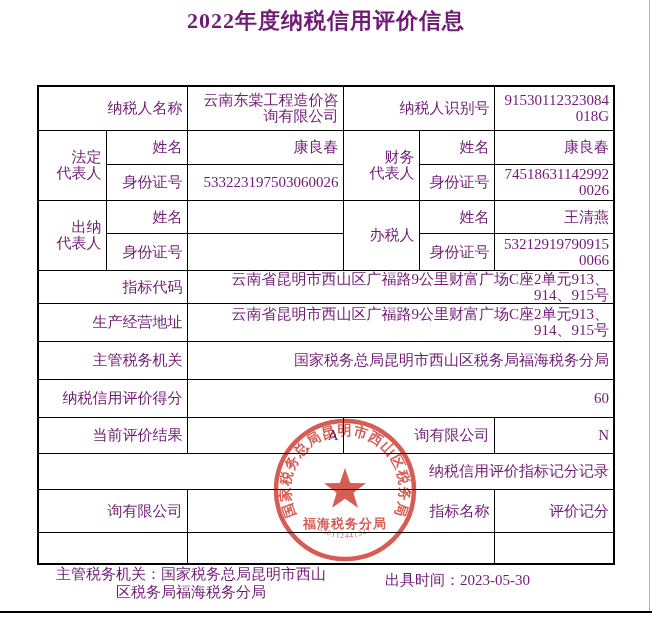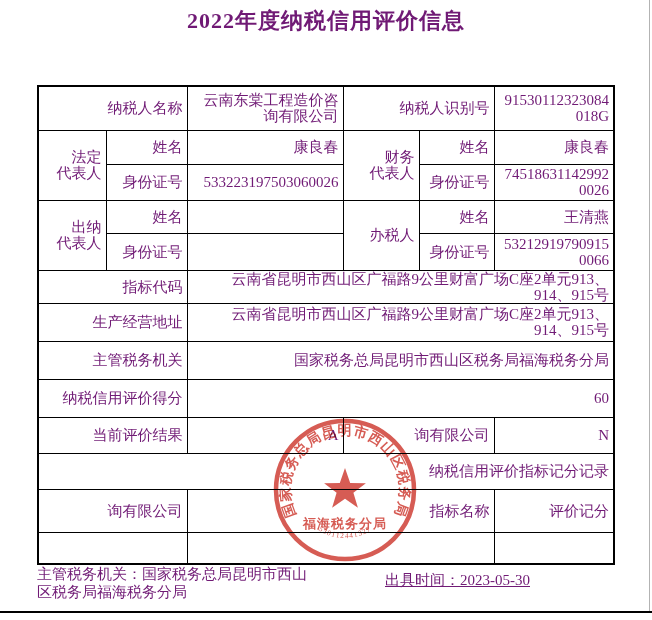--- a/index.html
+++ b/index.html
@@ -5,23 +5,23 @@
   html,body{margin:0;padding:0;background:#fff;}
   .page{position:relative;width:652px;height:620px;background:#ffffff;overflow:hidden;
         font-family:"Liberation Serif","DejaVu Serif",serif;color:#701a75;}
   .doc-title{position:absolute;top:6px;left:0;width:652px;text-align:center;
              font-size:22px;font-weight:700;letter-spacing:1px;}
   table.main{position:absolute;top:85px;left:37px;border-collapse:collapse;table-layout:fixed;
              width:576px;border:2px solid #000;}
   table.main td{border:1px solid #000;text-align:right;vertical-align:middle;
                 font-size:15px;line-height:16px;white-space:pre-line;padding:0 4px;overflow:hidden;}
   .section-title{font-size:15px;}
-  .footer-left{position:absolute;left:37px;top:565px;width:308px;
+  .footer-left{position:absolute;left:37px;top:565px;width:308px;text-align:center;
                font-size:15px;line-height:18px;white-space:pre-line;}
-  .footer-right{position:absolute;left:385px;top:571px;font-size:15px;text-decoration:underline;}
+  .footer-right{position:absolute;left:385px;top:571px;font-size:15px;}
   .bottom-rule{position:absolute;left:0;top:611px;width:652px;height:2px;background:#000;}
   .right-edge{position:absolute;left:649px;top:0;width:1px;height:611px;background:#b3b3b3;}
   .stamp{position:absolute;left:269px;top:416px;width:152px;height:152px;
          mix-blend-mode:multiply;opacity:.85;pointer-events:none;}
 </style>
 </head>
 <body>
 
 <div class="page">
 

